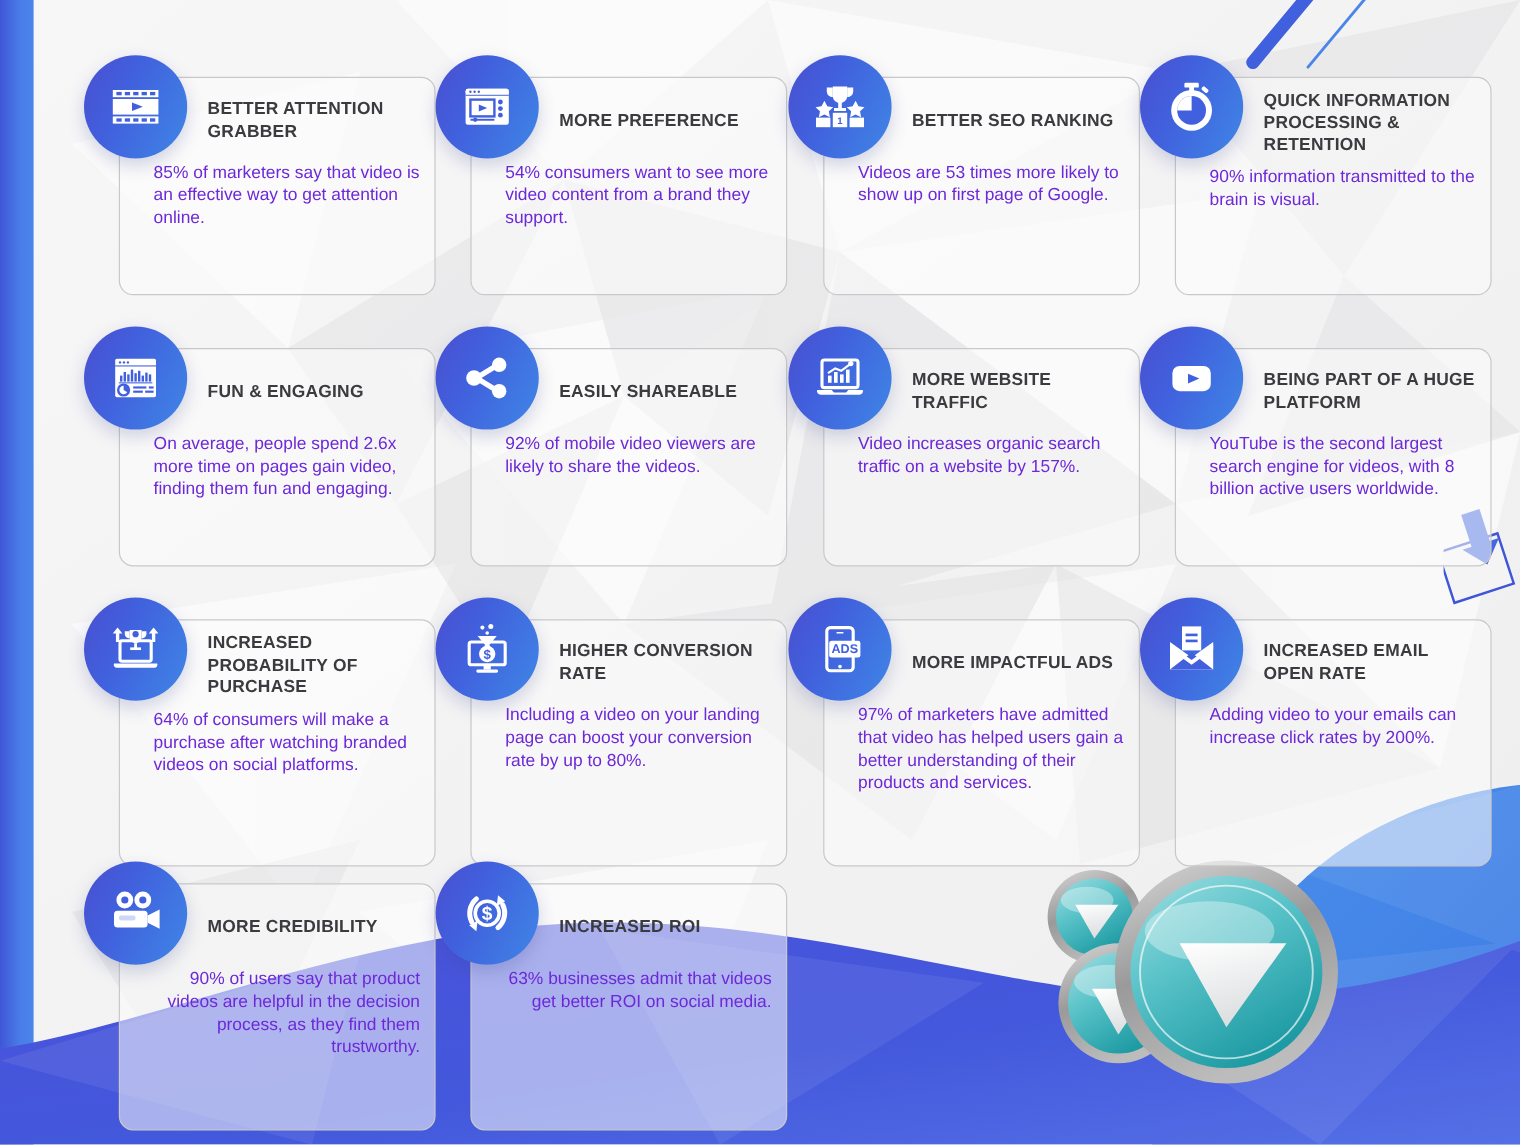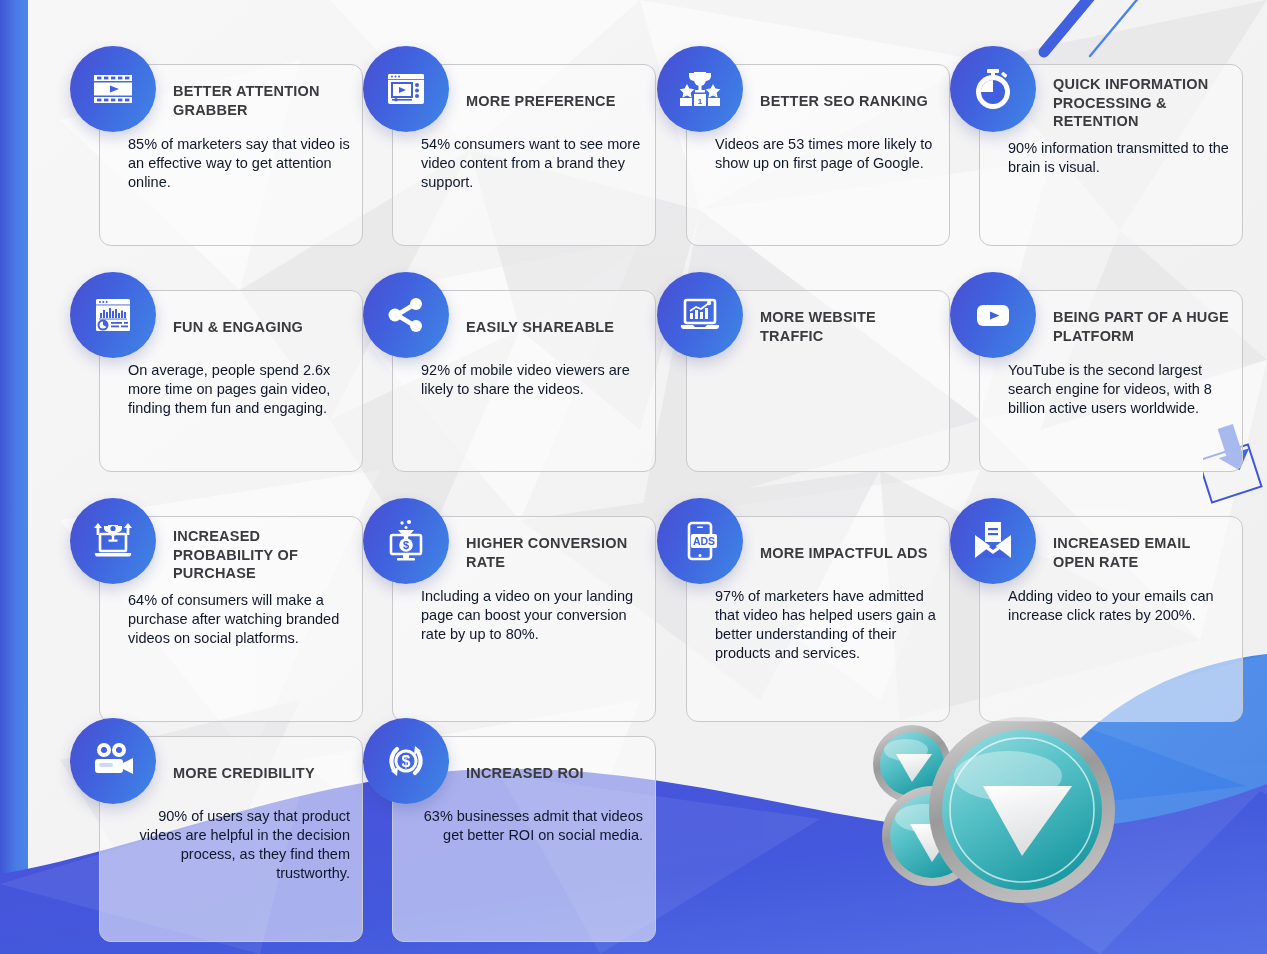--- a/index.html
+++ b/index.html
@@ -74,21 +74,21 @@
     text-transform: uppercase;
     min-height: 52px;
     display: flex;
     align-items: center;
   }
   .card-title.one-line { min-height: 52px; }
   .card-body {
     margin-top: 8px;
     font-size: 14.5px;
     line-height: 1.32;
-    color: #0f172a;
+    color: #6d28d9;
   }
 
   
   .bubble {
     position: absolute;
     left: 0px; top: 0px;
     width: 86px; height: 86px;
     border-radius: 50%;
     background: linear-gradient(115deg, #4a4fd0 0%, #4160dd 38%, #3f86e6 100%);
     box-shadow: 0 6px 14px rgba(60,70,140,0.22);
@@ -372,20 +372,21 @@
             <circle cx="13" cy="24" r="6.5" fill="#fff"></circle>
             <circle cx="34" cy="13" r="6" fill="#fff"></circle>
             <circle cx="34" cy="35" r="6" fill="#fff"></circle>
           </svg>
         </div>
       </div>
 
       <div class="cell col2">
         <div class="card h-med">
           <div class="card-title">MORE WEBSITE TRAFFIC</div>
+          <div class="card-body">Video increases organic search traffic on a website by 157%.</div>
         </div>
         <div class="bubble">
           <svg width="48" height="48" viewBox="0 0 48 48">
             <rect x="9" y="9" width="30" height="23" rx="2" fill="none" stroke="#fff" stroke-width="2.6"></rect>
             <g fill="#fff">
               <rect x="14" y="22" width="3" height="6"></rect>
                 <rect x="19" y="19" width="3" height="9"></rect>
               <rect x="24" y="21" width="3" height="7"></rect>
                 <rect x="29" y="17" width="3" height="11"></rect>
             </g>

